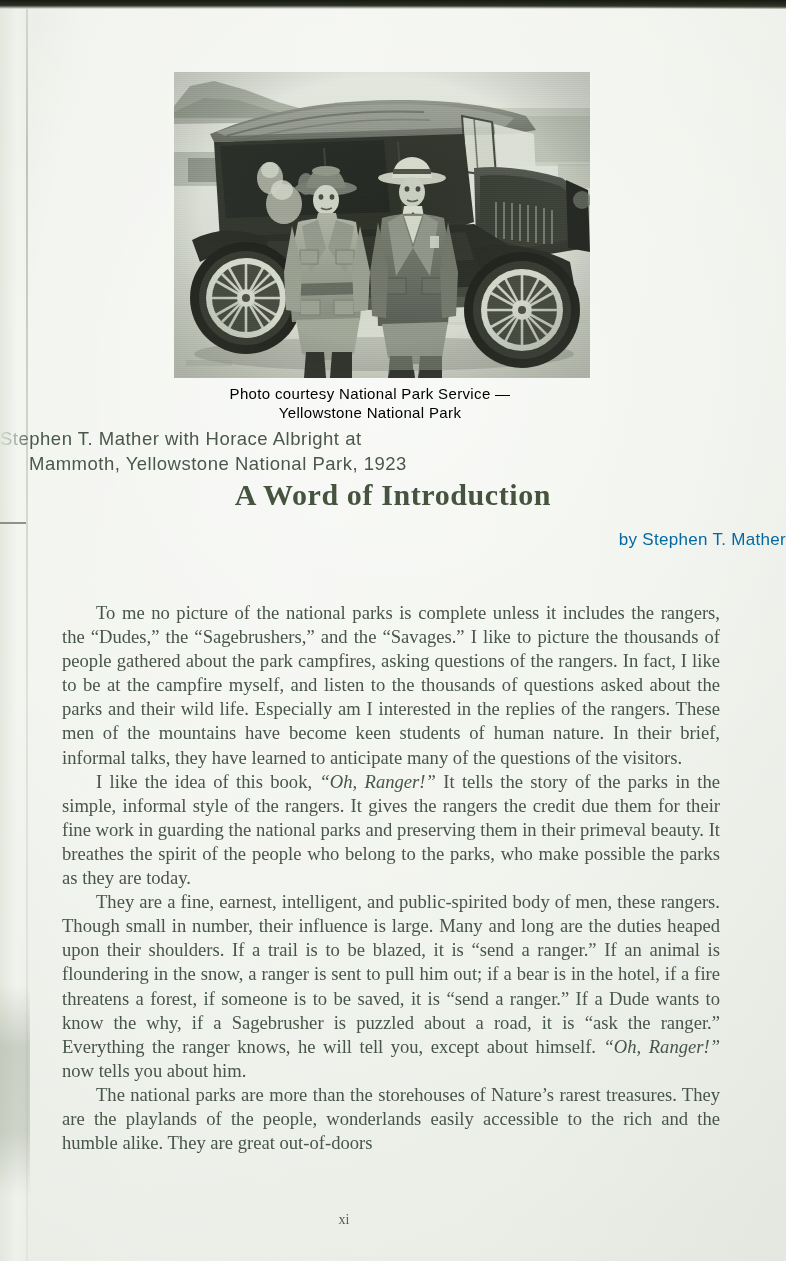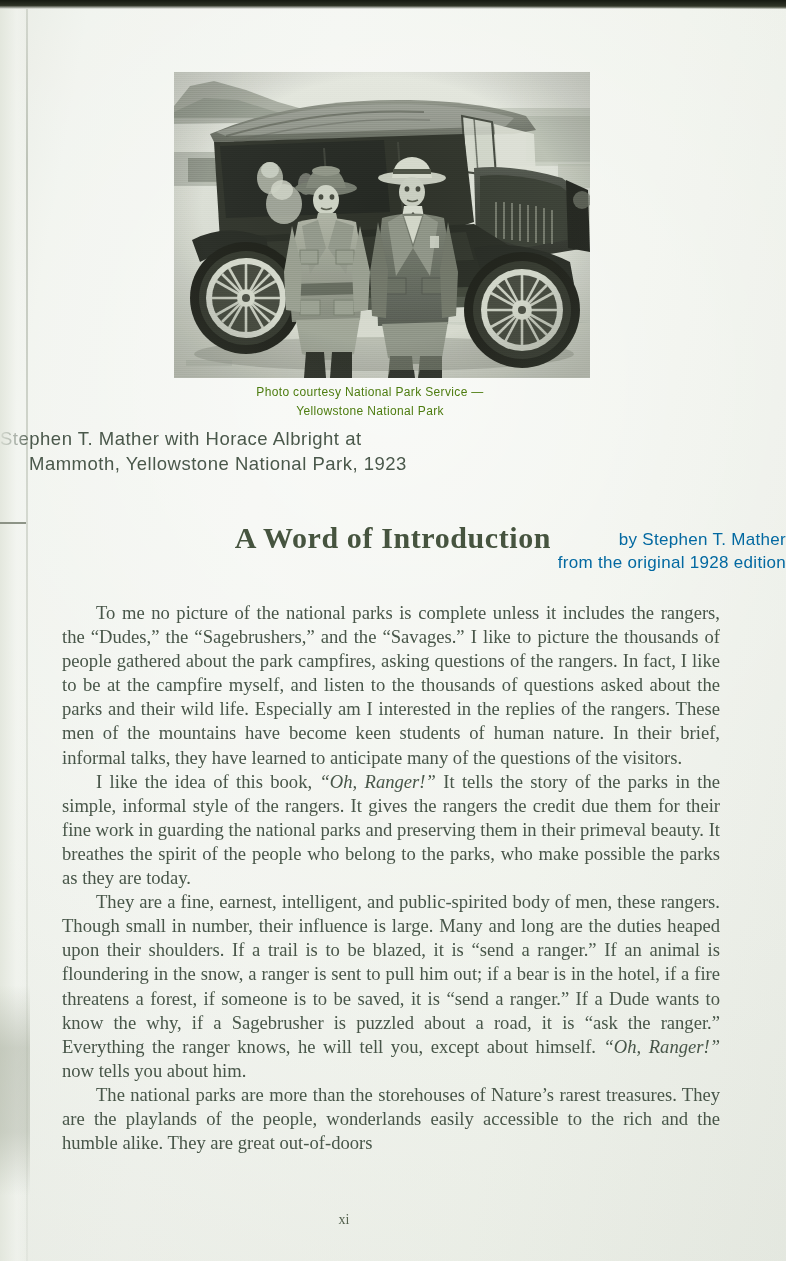--- a/index.html
+++ b/index.html
@@ -131,44 +131,44 @@
     pointer-events: none;
   }
 
   
   .credit {
     position: absolute;
     left: 0;
     width: 740px;
     text-align: center;
     font-family: "Liberation Sans", "DejaVu Sans", sans-serif;
-    font-size: 12px;
+    font-size: 15px;
     letter-spacing: 0.35px;
-    color: #4d7c0f;
+    color: #000000;
   }
   .credit-1 { top: 385px; }
   .credit-2 { top: 404px; }
 
   .subject-caption {
     position: absolute;
     left: 0;
     width: 786px;
     text-align: left;
     font-family: "Liberation Sans", "DejaVu Sans", sans-serif;
     font-size: 18.5px;
     letter-spacing: 0.5px;
     color: #4a584b;
   }
   .cap-1 { top: 428px; }
   .cap-2 { top: 453px; margin-left: 29px; }
 
   .title {
     position: absolute;
     left: 0;
-    top: 501px;
+    top: 458px;
     width: 786px;
     text-align: center;
     font-family: "Liberation Serif", "DejaVu Serif", serif;
     font-size: 30px;
     letter-spacing: 0.6px;
     color: #46543f;
   }
 
   .byline {
     position: absolute;
@@ -451,21 +451,20 @@
 
     <div class="credit credit-1">Photo courtesy National Park Service —</div>
     <div class="credit credit-2">Yellowstone National Park</div>
 
     <div class="subject-caption cap-1">Stephen T. Mather with Horace Albright at</div>
     <div class="subject-caption cap-2">Mammoth, Yellowstone National Park, 1923</div>
 
     <h1 class="title">A Word of Introduction</h1>
 
     <div class="byline byline-1">by Stephen T. Mather</div>
-    <div class="byline byline-2">from the original 1928 edition</div>
 
     <div class="body-text">
       <p>To me no picture of the national parks is complete unless it includes the rangers, the “Dudes,” the “Sagebrushers,” and the “Savages.”  I like to picture the thousands of people gathered about the park campfires, asking questions of the rangers.  In fact, I like to be at the campfire myself, and listen to the thousands of questions asked about the parks and their wild life.  Especially am I interested in the replies of the rangers.  These men of the mountains have become keen students of human nature.  In their brief, informal talks, they have learned to anticipate many of the questions of the visitors.</p>
       <p><span>I like the idea of this book, </span><i>“Oh, Ranger!”</i><span>  It tells the story of the parks in the simple, informal style of the rangers.  It gives the rangers the credit due them for their fine work in guarding the national parks and preserving them in their primeval beauty.  It breathes the spirit of the people who belong to the parks, who make possible the parks as they are today.</span></p>
       <p><span>They are a fine, earnest, intelligent, and public-spirited body of men, these rangers.  Though small in number, their influence is large.  Many and long are the duties heaped upon their shoulders.  If a trail is to be blazed, it is “send a ranger.”  If an animal is floundering in the snow, a ranger is sent to pull him out; if a bear is in the hotel, if a fire threatens a forest, if someone is to be saved, it is “send a ranger.”  If a Dude wants to know the why, if a Sagebrusher is puzzled about a road, it is “ask the ranger.”  Everything the ranger knows, he will tell you, except about himself.  </span><i>“Oh, Ranger!”</i><span>  now tells you about him.</span></p>
       <p>The national parks are more than the storehouses of Nature’s rarest treasures.  They are the playlands of the people, wonderlands easily accessible to the rich and the humble alike.  They are great out-of-doors</p>
     </div>
 
     <div class="folio">xi</div>
 

